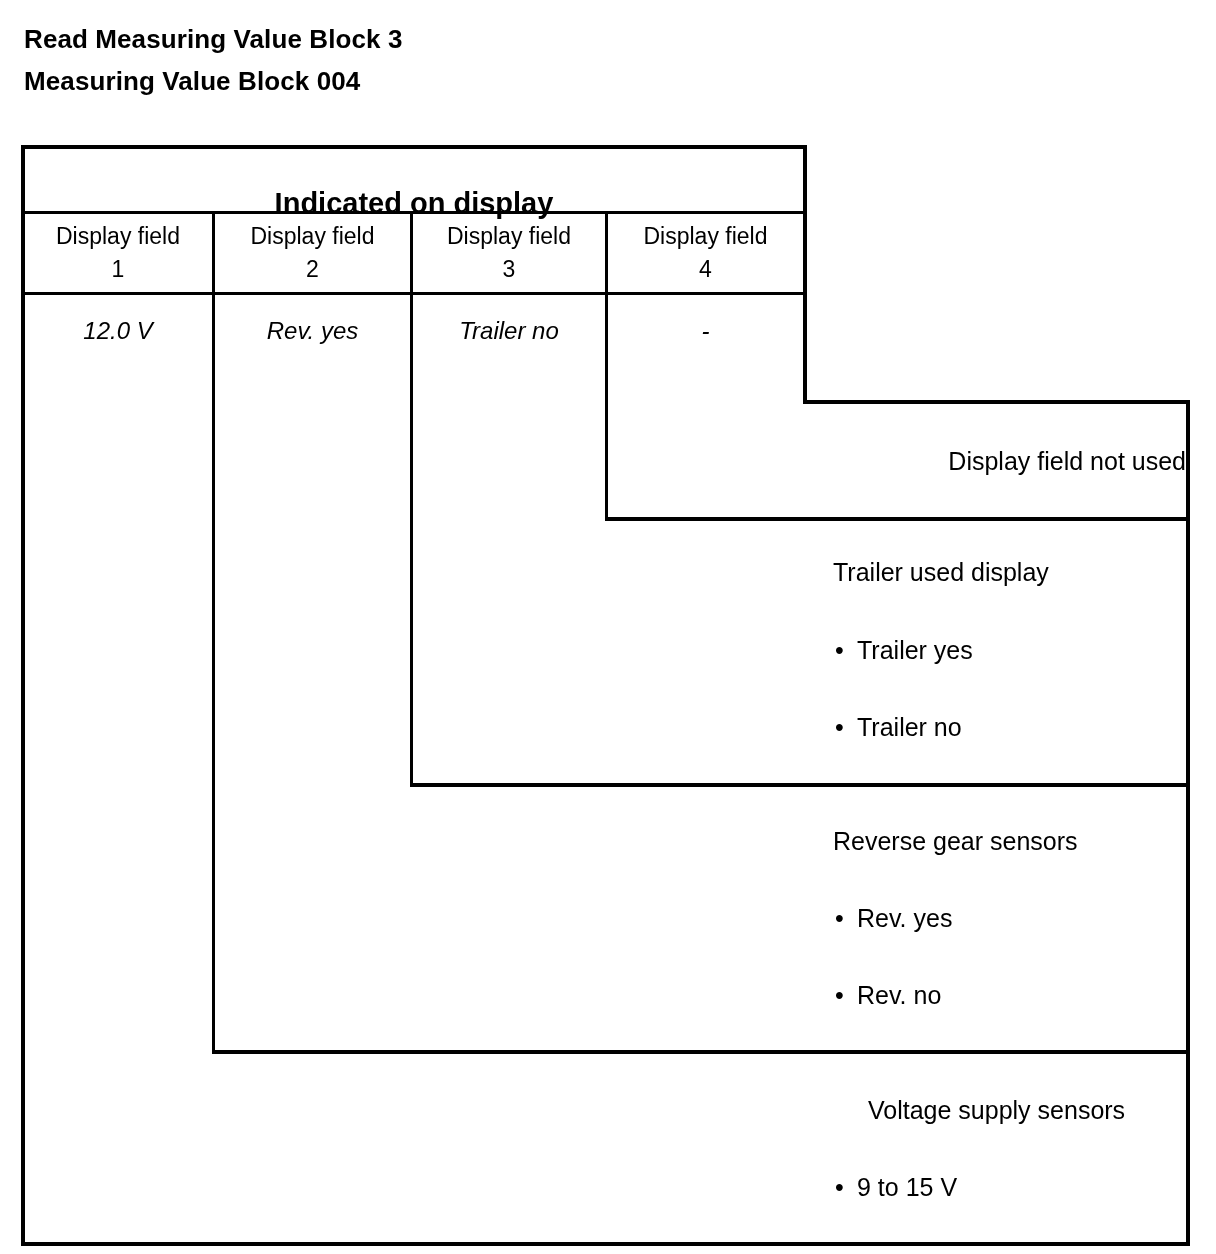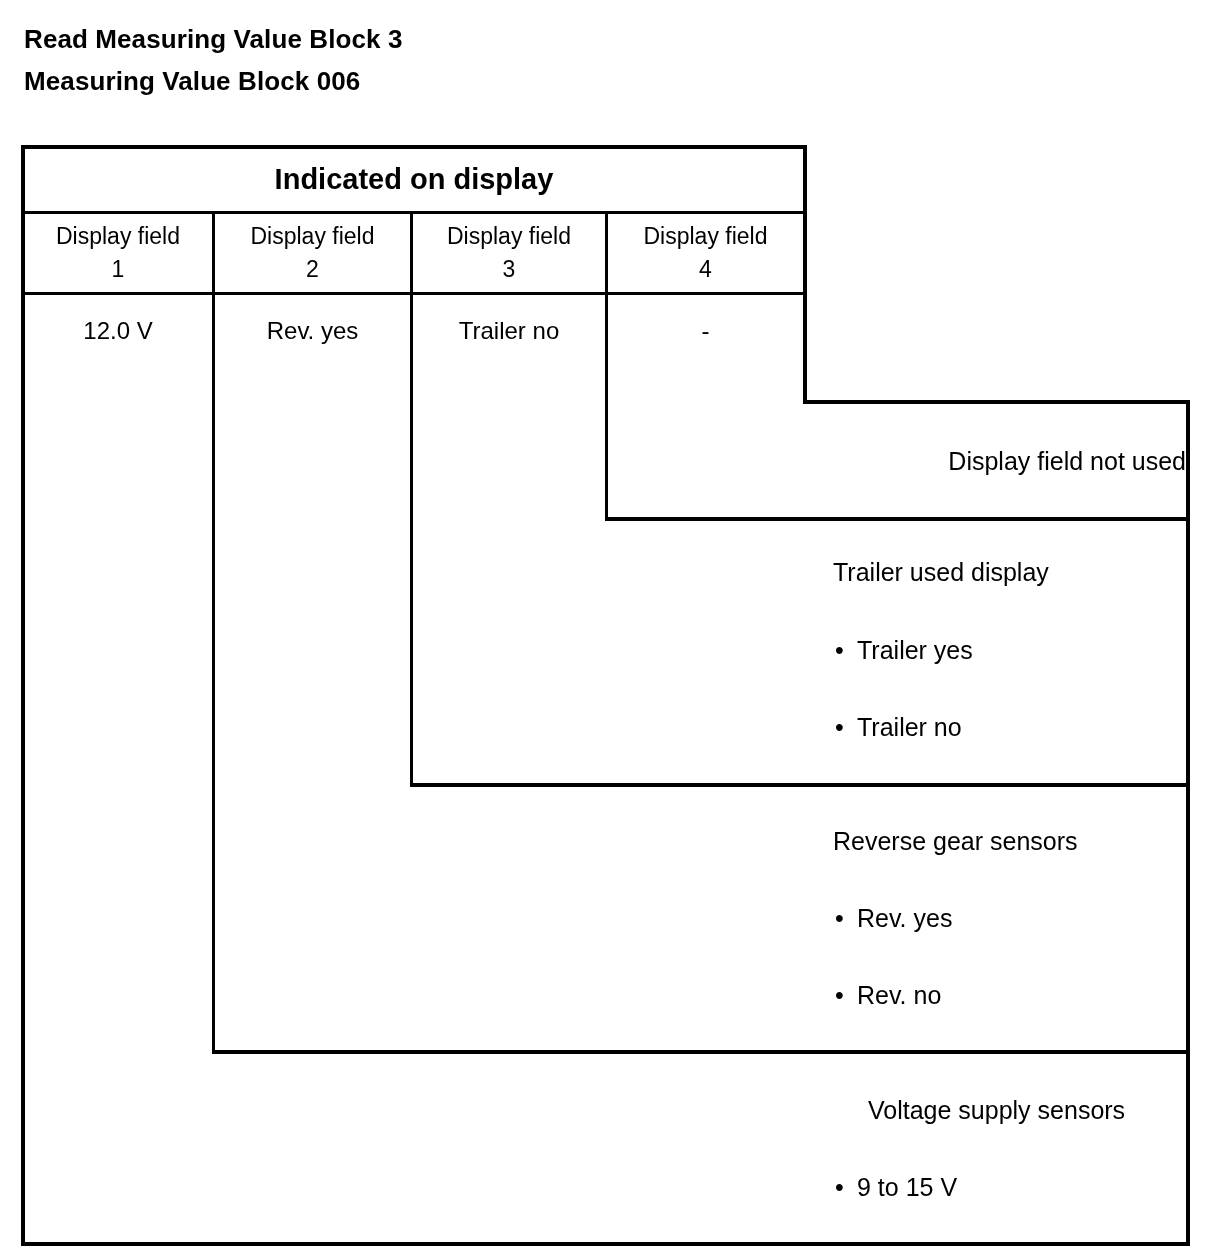--- a/index.html
+++ b/index.html
@@ -36,27 +36,29 @@
   .hline-thin { position: absolute; background: #000000; height: 3px; }
   .vline-thin { position: absolute; background: #000000; width: 3px; }
 
   
   .cell-text {
     position: absolute;
     text-align: center;
     font-size: 24px;
     line-height: 34px;
     white-space: nowrap;
+    font-style: italic;
   }
   .banner-text {
     position: absolute;
     text-align: center;
     font-size: 29px;
     font-weight: bold;
     white-space: nowrap;
+    margin-top: 24px;
   }
   .colhead {
     position: absolute;
     text-align: center;
     font-size: 23px;
     line-height: 33px;
   }
 
   
   .panel-heading {
@@ -79,21 +81,21 @@
     white-space: nowrap;
   }
 </style>
 </head>
 <body>
 
 <div id="page">
 
   <div class="title-block">
     <div class="title-line">Read Measuring Value Block 3</div>
-    <div class="title-line">Measuring Value Block 006</div>
+    <div class="title-line">Measuring Value Block 004</div>
   </div>
 
   <div class="hline" style="left:21px; top:145px; width:786px;"></div>
 
   <div class="hline-thin" style="left:21px; top:211px; width:786px;"></div>
 
   <div class="hline-thin" style="left:21px; top:292px; width:786px;"></div>
 
   <div class="vline" style="left:21px; top:145px; height:1101px;"></div>
 

